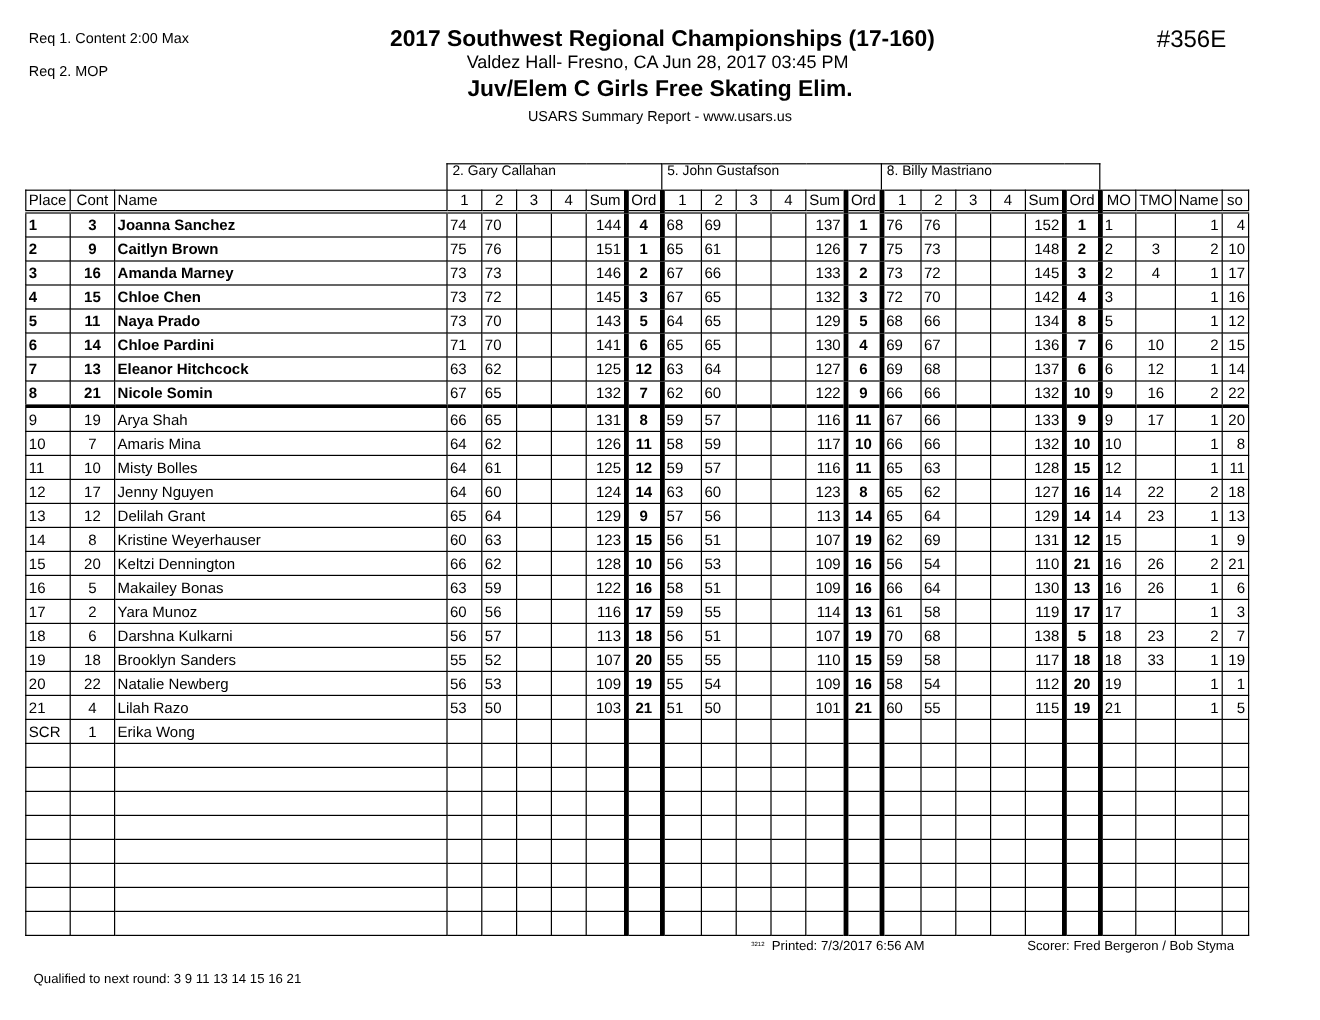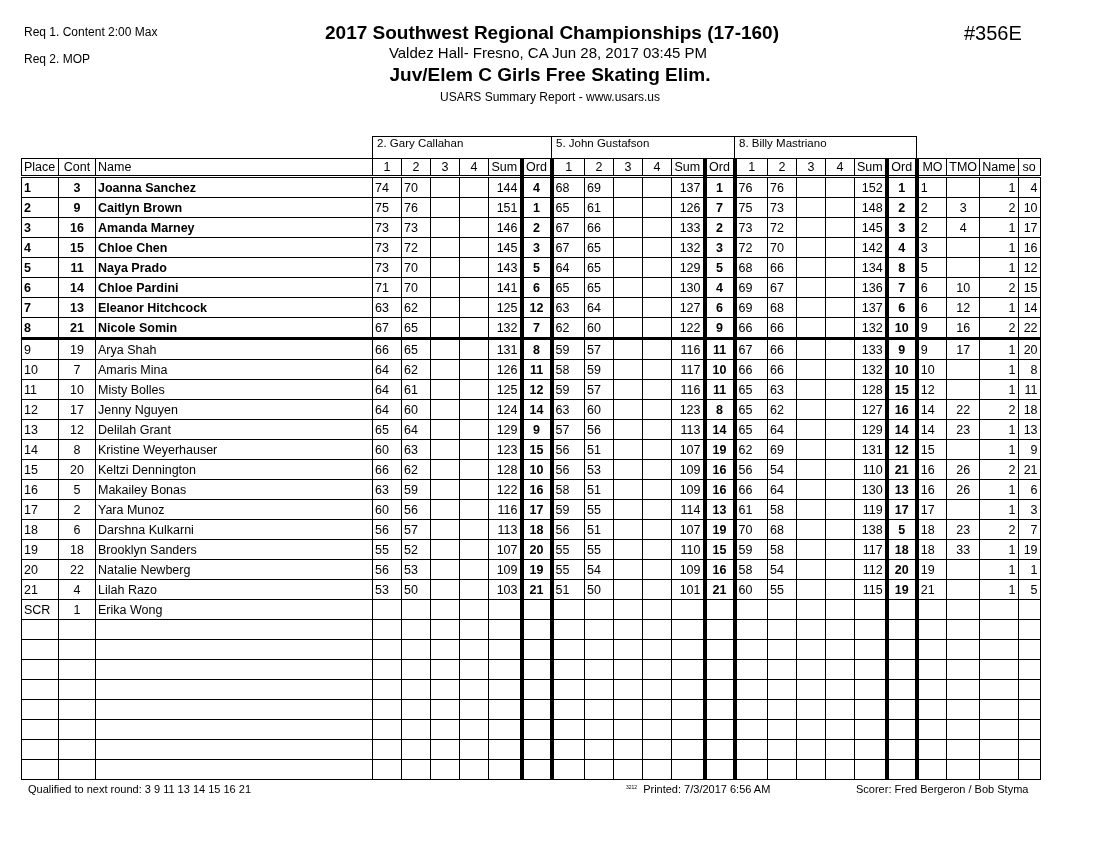--- a/index.html
+++ b/index.html
@@ -21,21 +21,21 @@
   .c { text-align: center; }
   .r { text-align: right; }
   .l { text-align: left; }
   .b { font-weight: bold; }
   .tl { border-left: 4px solid #000 !important; }
   tr.topdbl td { border-top: 3px double #000 !important; }
   tr.cutoff td { border-bottom: 3px solid #000 !important; }
   td.place { padding-left: 2px; }
 
   .footer { position: absolute; top: 783px; font-size: 11px; }
-  .f1 { left: 28px; }
+  .f1 { left: 28px; margin-top: 27px; }
   .f2 { left: 626px; }
   .f2 .tiny { font-size: 5px; vertical-align: 4px; margin-right: 6px; }
   .f3 { left: 856px; }
 </style>
 </head>
 <body>
 
 <div class="req" style="top:25px">Req  1.  Content 2:00 Max</div>
 <div class="req" style="top:52px">Req  2.  MOP</div>
 <div class="title t1">2017 Southwest Regional Championships (17-160)</div>

